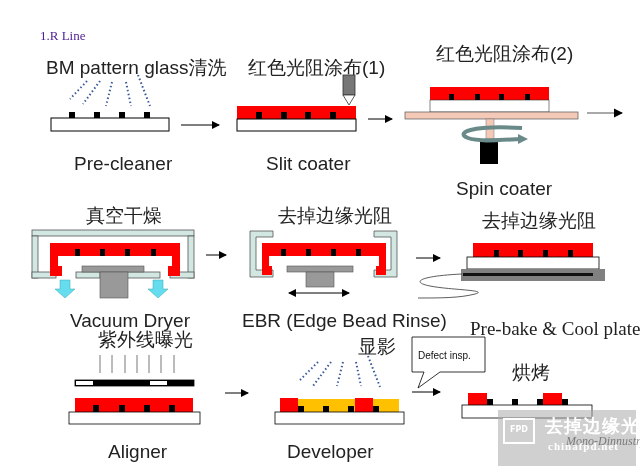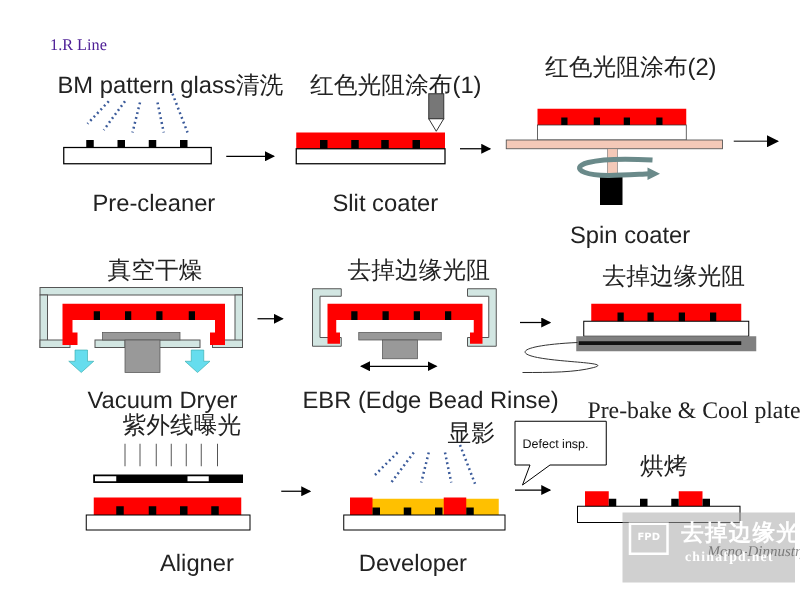--- a/index.html
+++ b/index.html
@@ -34,21 +34,21 @@
 <div class="abs lbl" style="left:86px;top:203px;">真空干燥</div>
 <div class="abs lbl" style="left:70px;top:310px;">Vacuum Dryer</div>
 
 <div class="abs lbl" style="left:278px;top:203px;">去掉边缘光阻</div>
 <div class="abs lbl" style="left:242px;top:310px;">EBR (Edge Bead Rinse)</div>
 
 <div class="abs lbl" style="left:482px;top:208px;">去掉边缘光阻</div>
 <div class="abs lbl serif" style="left:470px;top:318px;">Pre-bake &amp; Cool plate</div>
 
 <div class="abs lbl" style="left:98px;top:327px;text-align:center;">紫外线曝光</div>
-<div class="abs lbl" style="left:108px;top:441px;margin-left:20px;">Aligner</div>
+<div class="abs lbl" style="left:108px;top:441px;">Aligner</div>
 
 <div class="abs lbl" style="left:331px;top:334px;margin-left:27px;">显影</div>
 <div class="abs lbl" style="left:287px;top:441px;">Developer</div>
 
 <div class="abs lbl" style="left:512px;top:360px;">烘烤</div>
 
 <svg width="640" height="472" viewBox="0 0 640 472">
   <defs>
     <marker id="ah" markerWidth="8" markerHeight="8" refX="7" refY="4" orient="auto">
       <path d="M0,0 L8,4 L0,8 z" fill="#000"></path>

